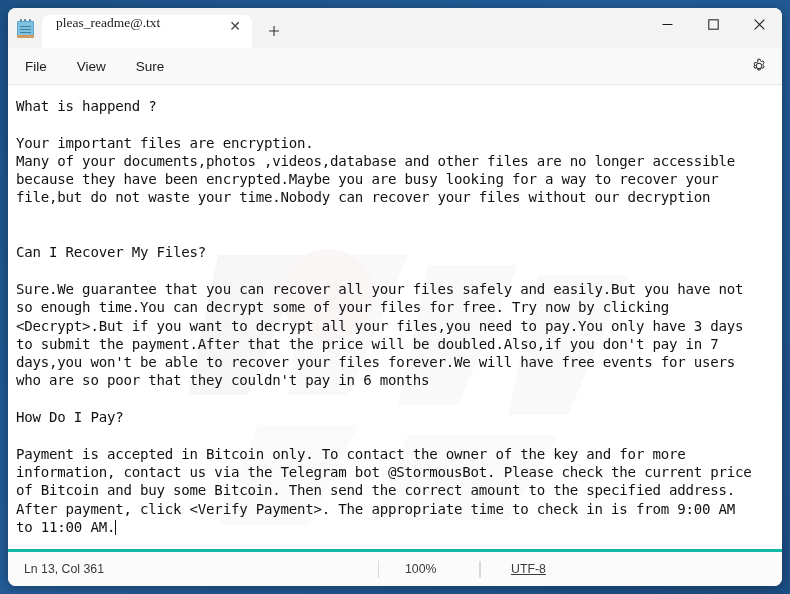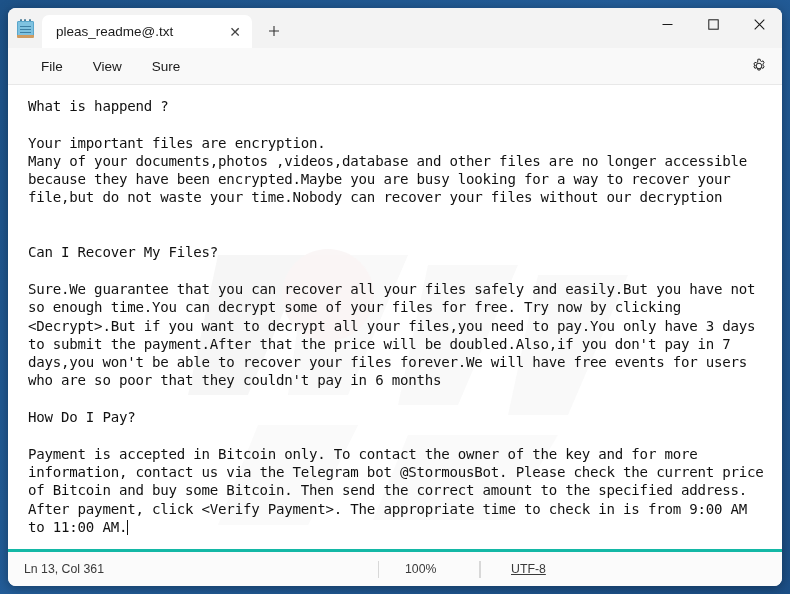--- a/index.html
+++ b/index.html
@@ -89,24 +89,24 @@
     background: #4f7f99;
     border-radius: 1px;
   }
 
   .tab {
     height: 33px;
     min-width: 210px;
     background: #ffffff;
     border-radius: 7px 7px 0 0;
     display: flex;
-    align-items: center;
     padding: 0 4px 0 14px;
     box-sizing: border-box;
     position: relative;
+    font-family: Liberation Serif, serif;
   }
   .tab-label {
     font-size: 13.5px;
     color: #1b1b1b;
     flex: 1 1 auto;
     white-space: nowrap;
     overflow: hidden;
   }
   .tab-close {
     width: 26px; height: 24px;
@@ -141,21 +141,21 @@
   }
   .wc svg { display:block; }
 
   
   .menubar {
     height: 36px;
     background: #f9f9f9;
     border-bottom: 1px solid #e8e8e8;
     display: flex;
     align-items: center;
-    padding-left: 20px;
+    padding-left: 4px;
     position: relative;
     flex: 0 0 auto;
   }
   .menu-item {
     font-size: 13.5px;
     color: #1b1b1b;
     padding: 5px 13px;
     border-radius: 4px;
     margin-right: 4px;
   }
@@ -180,21 +180,21 @@
     left: 150px;
     top: 150px;
     width: 520px;
     height: 300px;
     pointer-events: none;
     opacity: .55;
   }
   .editor-text {
     position: absolute;
     left: 0; top: 0; right: 0; bottom: 0;
-    padding: 12px 10px 4px 20px;
+    padding: 12px 10px 4px 8px;
     box-sizing: border-box;
     font-family: "DejaVu Sans Mono", "Liberation Mono", monospace;
     font-size: 14.1px;
     line-height: 18.3px;
     color: #111111;
     white-space: pre;
     letter-spacing: -0.22px;
   }
   .caret {
     display: inline-block;

